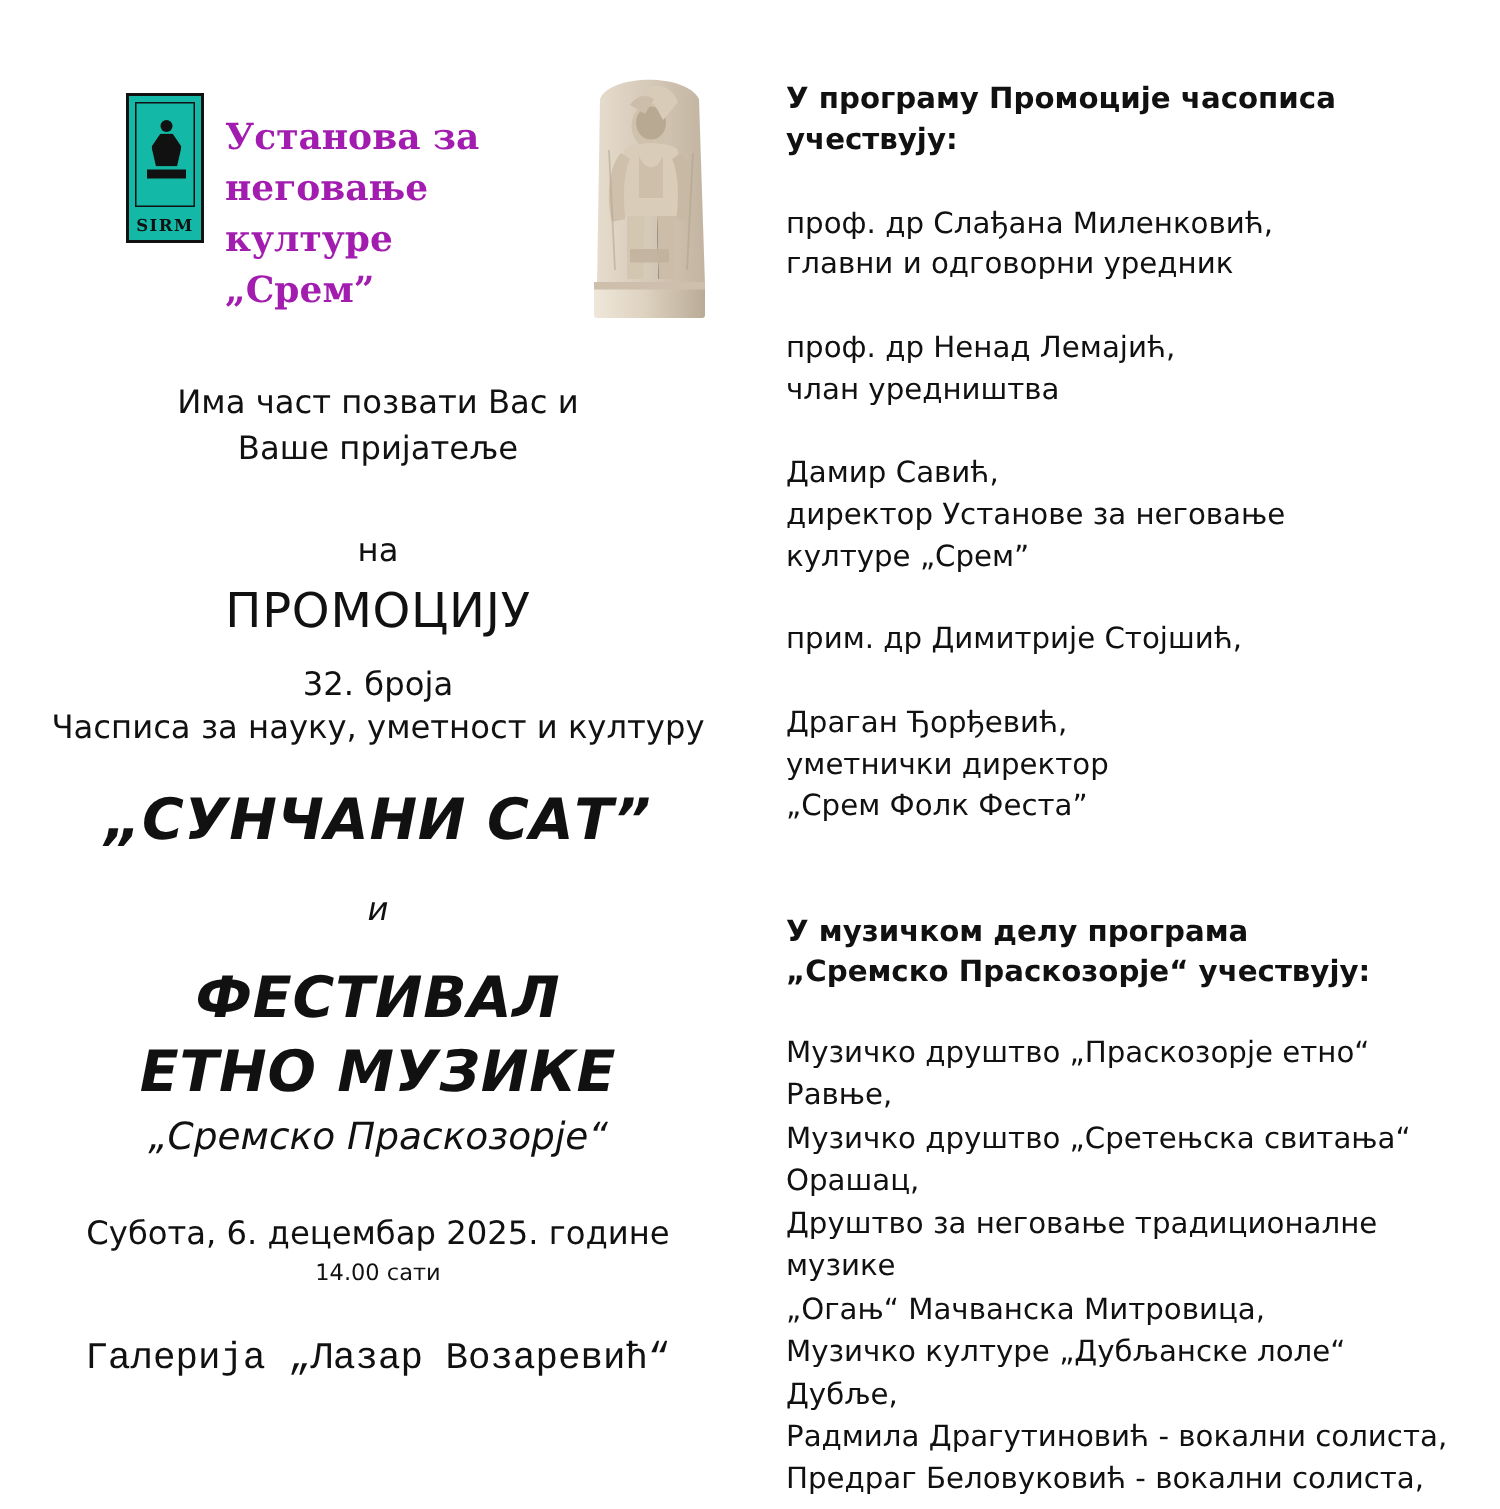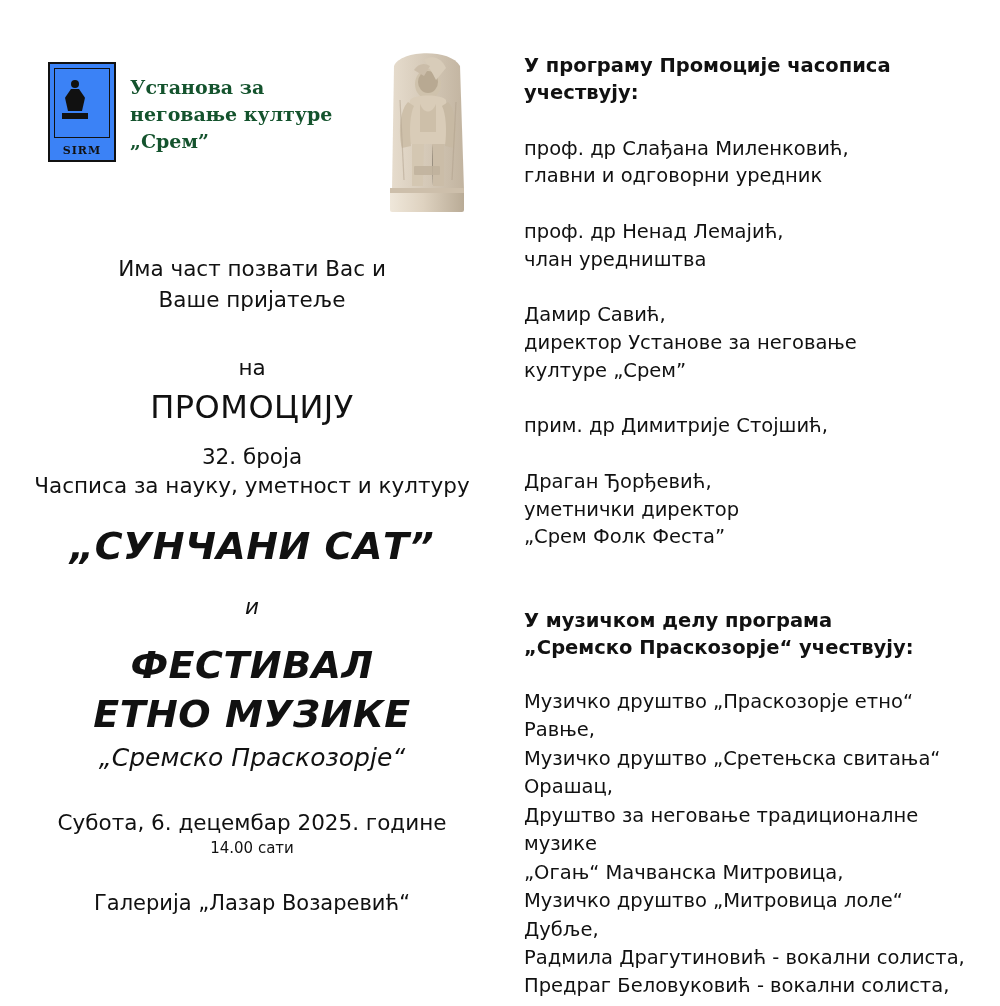--- a/index.html
+++ b/index.html
@@ -37,27 +37,28 @@
     padding-left: 26px;
     height: 175px;
   }
   .logo-block {
     display: flex;
     align-items: flex-start;
     gap: 14px;
     margin-top: 22px;
   }
   .logo-mark {
-    width: 68px;
+    width: 52px;
     height: 100px;
     border: 2px solid #111;
     position: relative;
     box-sizing: border-box;
-    background: #3b82f6;
+    background: #14b8a6;
     flex: none;
+    margin-left: 36px;
   }
   .logo-mark .inner-line {
     position: absolute;
     left: 4px; right: 4px; top: 4px; bottom: 22px;
     border: 1px solid #111;
   }
   .logo-mark .figure {
     position: absolute;
     left: 12px;
     top: 16px;
@@ -89,25 +90,25 @@
     left: 0; right: 0; bottom: 3px;
     text-align: center;
     font-family: "DejaVu Serif", serif;
     font-weight: bold;
     font-size: 11px;
     letter-spacing: 1px;
     color: #111;
   }
   .logo-text {
     font-family: "DejaVu Serif", serif;
-    font-size: 19px;
+    font-size: 24px;
     line-height: 1.42;
     font-weight: bold;
     text-align: left;
-    color: #14532d;
+    color: #a21caf;
     padding-top: 12px;
   }
   .statue {
     position: relative;
     width: 96px;
     height: 175px;
     flex: none;
     margin-left: 30px;
   }
   .statue svg { display: block; }
@@ -166,22 +167,23 @@
   }
   .date-line {
     font-size: 21.5px;
     margin-top: 38px;
   }
   .time-line {
     font-size: 15px;
     margin-top: 4px;
   }
   .venue-line {
-    font-size: 21px;
+    font-size: 25px;
     margin-top: 34px;
+    font-family: Liberation Mono, monospace;
   }
 
   
   .right-col {
     width: 500px;
     box-sizing: border-box;
     padding: 52px 30px 0 24px;
     text-align: left;
   }
   .r-heading {
@@ -331,21 +333,21 @@
     <div class="r-heading2">
       <div>У музичком делу програма</div>
       <div>„Сремско Праскозорје“ учествују:</div>
     </div>
 
     <div class="r-list">
       <div>Музичко друштво „Праскозорје етно“  Равње,</div>
       <div>Музичко друштво „Сретењска свитања“  Орашац,</div>
       <div>Друштво за неговање традиционалне музике</div>
       <div>„Огањ“ Мачванска Митровица,</div>
-      <div>Музичко друштво „Митровица лоле“  Дубље,</div>
+      <div>Музичко културе „Дубљанске лоле“  Дубље,</div>
       <div>Радмила Драгутиновић - вокални солиста,</div>
       <div>Предраг Беловуковић - вокални солиста,</div>
       <div>Горан Мајсторовић - вокални солиста,</div>
 
     </div>
 
   </div>
 </div>
 
 </body></html>

